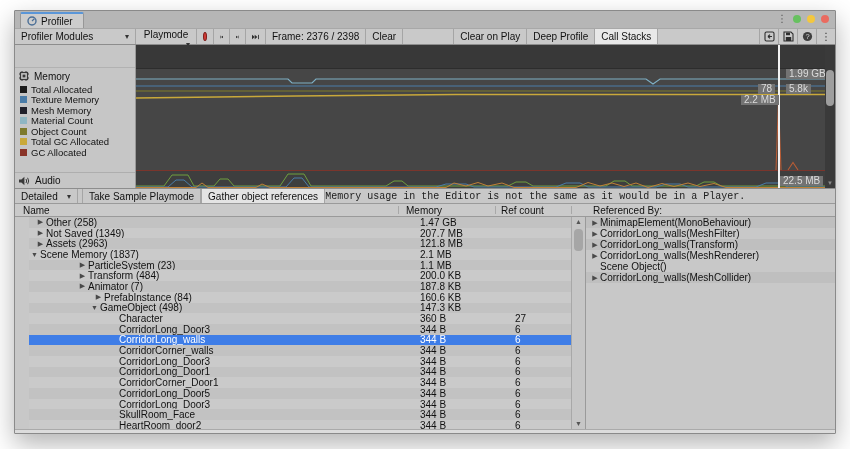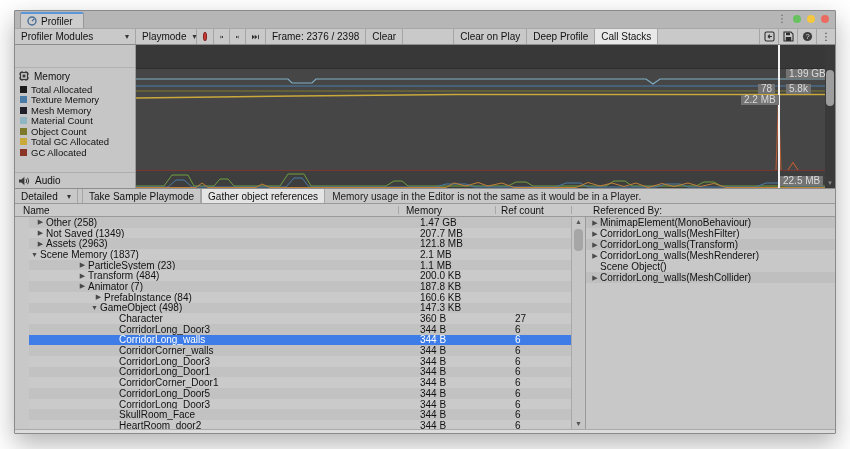--- a/index.html
+++ b/index.html
@@ -50,21 +50,21 @@
   .playhead { position:absolute; left:642px; top:0; bottom:0; width:2px; background:#f2f2f2; cursor:col-resize; }
   .badge { position:absolute; background:#737373; color:#dcdcdc; font-size:10px; line-height:10px; padding:0 3px; white-space:nowrap; }
   .chart-scroll { position:absolute; right:0; top:0; bottom:0; width:10px; background:#3a3a3a; }
   .chart-scroll .thumb { position:absolute; left:1px; right:1px; top:25px; height:36px; background:#9e9e9e; border-radius:4px; }
   .chart-scroll .down { position:absolute; bottom:1px; left:0; right:0; text-align:center; color:#8a8a8a; font-size:6px; line-height:7px; }
 
   
   .detailbar { height:15px; background:#c8c8c8; border-top:1px solid #8d8d8d; display:flex; align-items:stretch; font-size:10px; color:#111; flex:none; }
   .dseg { display:flex; align-items:center; padding:0 6px; border-right:1px solid #a5a5a5; white-space:nowrap; }
   .dseg.active { background:#e4e4e4; border-left:1px solid #a5a5a5; }
-  .info-text { display:flex; align-items:center; padding-left:7px; white-space:nowrap; color:#1c1c1c; }
+  .info-text { display:flex; align-items:center; white-space:nowrap; color:#1c1c1c;font-family:Liberation Mono, monospace; }
 
   
   .thead { height:14px; background:#cacaca; border-top:1px solid #9a9a9a; border-bottom:1px solid #9a9a9a;
            position:relative; font-size:10px; color:#111; flex:none; }
   .thead .h { position:absolute; top:1px; }
   .h-name { left:8px; }
   .h-mem  { left:391px; }
   .h-ref  { left:486px; }
   .h-refby{ left:578px; }
   .vsep { position:absolute; top:2px; bottom:2px; width:1px; background:#a8a8a8; }
@@ -115,21 +115,21 @@
         <span class="circle" id="c1" style="background: rgb(243, 199, 63);"></span>
         <span class="circle" id="c2" style="background: rgb(234, 107, 96);"></span>
       </div>
     </div>
 
     <div class="toolbar">
       <div class="tseg dd" style="width:121px;">
         <span>Profiler Modules</span>
         <span class="ddarrow">▾</span>
       </div>
-      <div class="tseg dd" style="width:61px;">
+      <div class="tseg dd" style="width:61px;flex-direction:column;">
         <span>Playmode</span>
         <span class="ddarrow">▾</span>
       </div>
       <div class="tseg btn" style="width:17px;justify-content:center;">
         <span class="recdot"></span>
       </div>
       <div class="tseg btn transport" style="width:16px;justify-content:center;">
         <svg width="9" height="8" viewBox="0 0 9 8">
           <rect x="0" y="0" width="1.6" height="8" fill="#2e2e2e"></rect>
             <path d="M9 0 L3 4 L9 8 Z" fill="#2e2e2e"></path>

